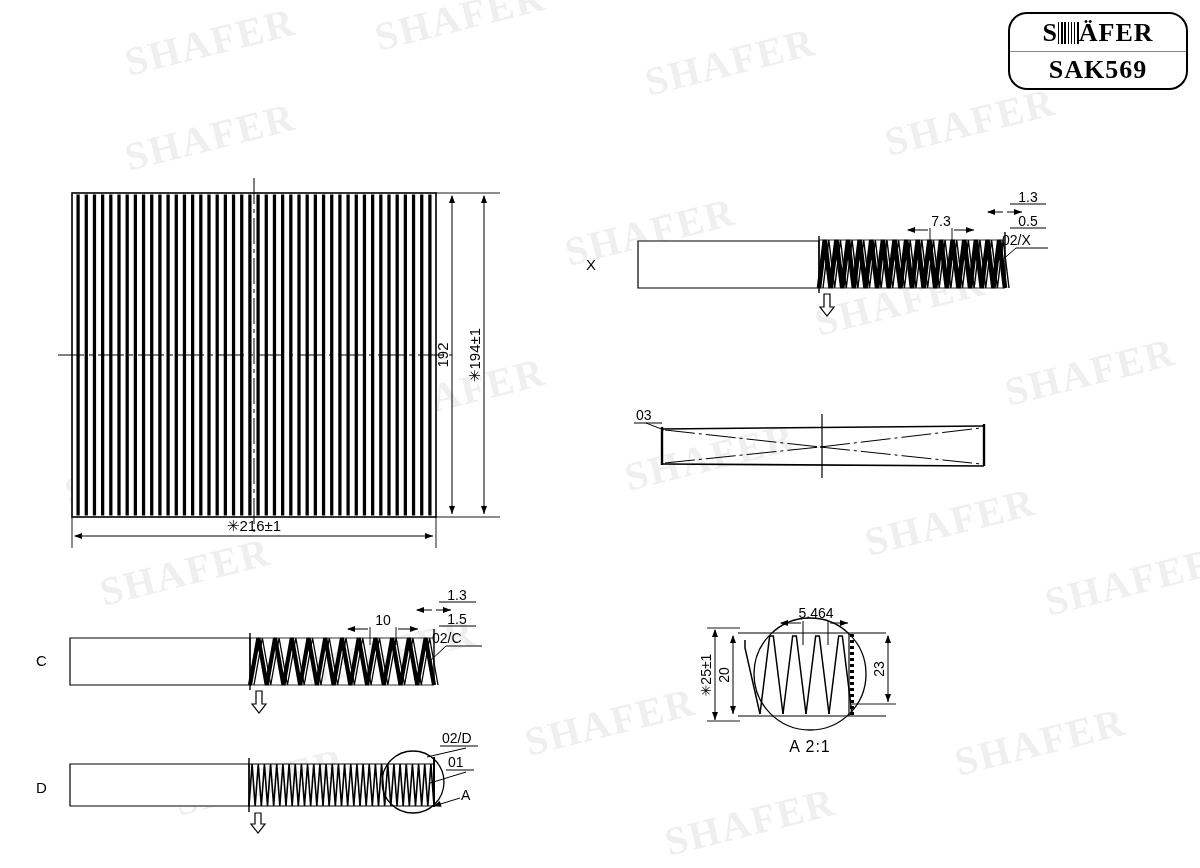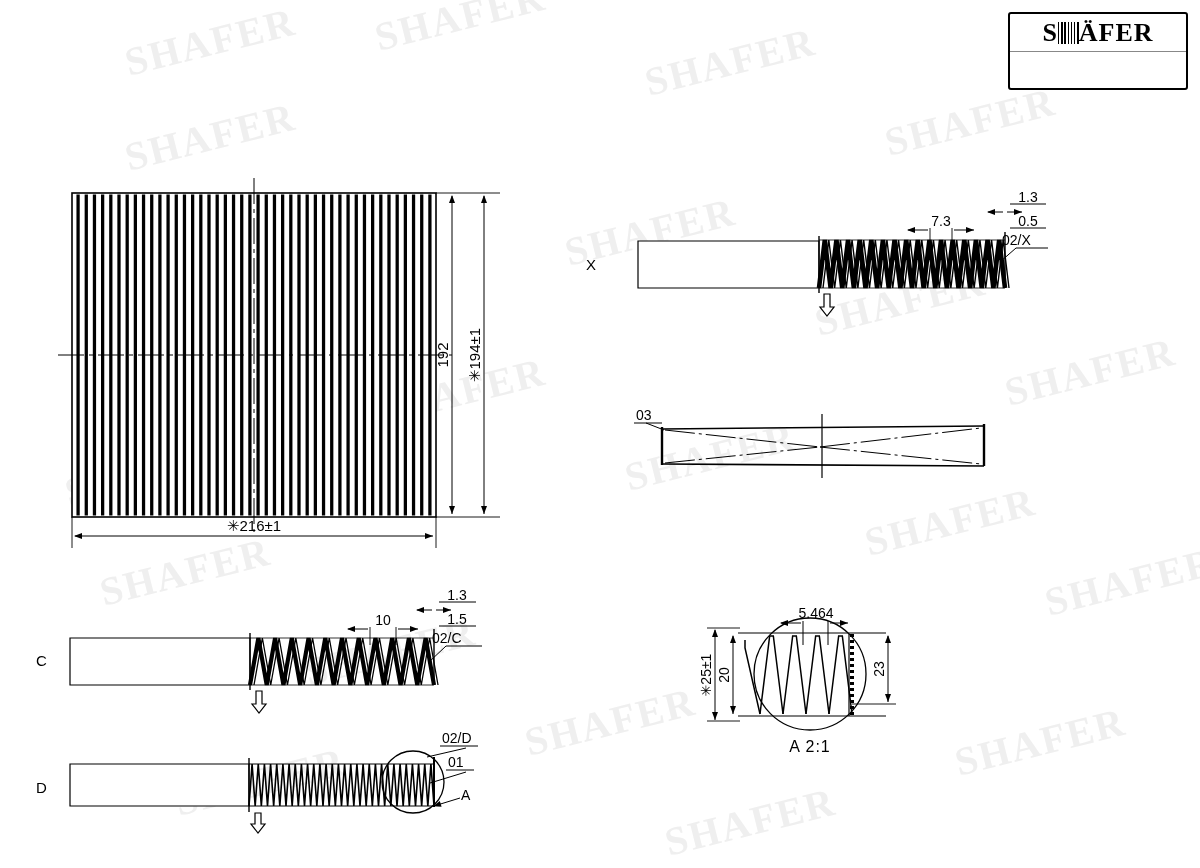--- a/index.html
+++ b/index.html
@@ -46,21 +46,21 @@
     pointer-events: none;
     z-index: 0;
   }
   #logo-box {
     position: absolute;
     right: 12px;
     top: 12px;
     width: 176px;
     height: 74px;
     border: 2px solid #000;
-    border-radius: 3px;
+    border-radius: 19px;
     background: #fff;
     z-index: 5;
     overflow: hidden;
   }
   #logo-divider {
     position: absolute;
     left: 0;
     top: 37px;
     width: 176px;
     height: 1px;
@@ -326,15 +326,16 @@
       <line x1="830" y1="623" x2="848" y2="623" stroke="#000" stroke-width="1" marker-end="url(#arrIn)"></line>
       <text class="dim" x="816" y="618" font-size="14" text-anchor="middle">5.464</text>
 
       <text x="810" y="752" font-size="16" text-anchor="middle" font-family="Liberation Serif, serif" letter-spacing="1">A 2:1</text>
     </g>
   </svg>
 
   <div id="logo-box">
     <div id="logo-divider"></div>
     <div class="logo-text" id="logo-brand"><span id="brand-pre">S</span><span id="brand-h"></span><span id="brand-post">ÄFER</span></div>
+    <div class="logo-text" id="logo-code">SAK569</div>
   </div>
 
 </div>
 
 </body></html>

